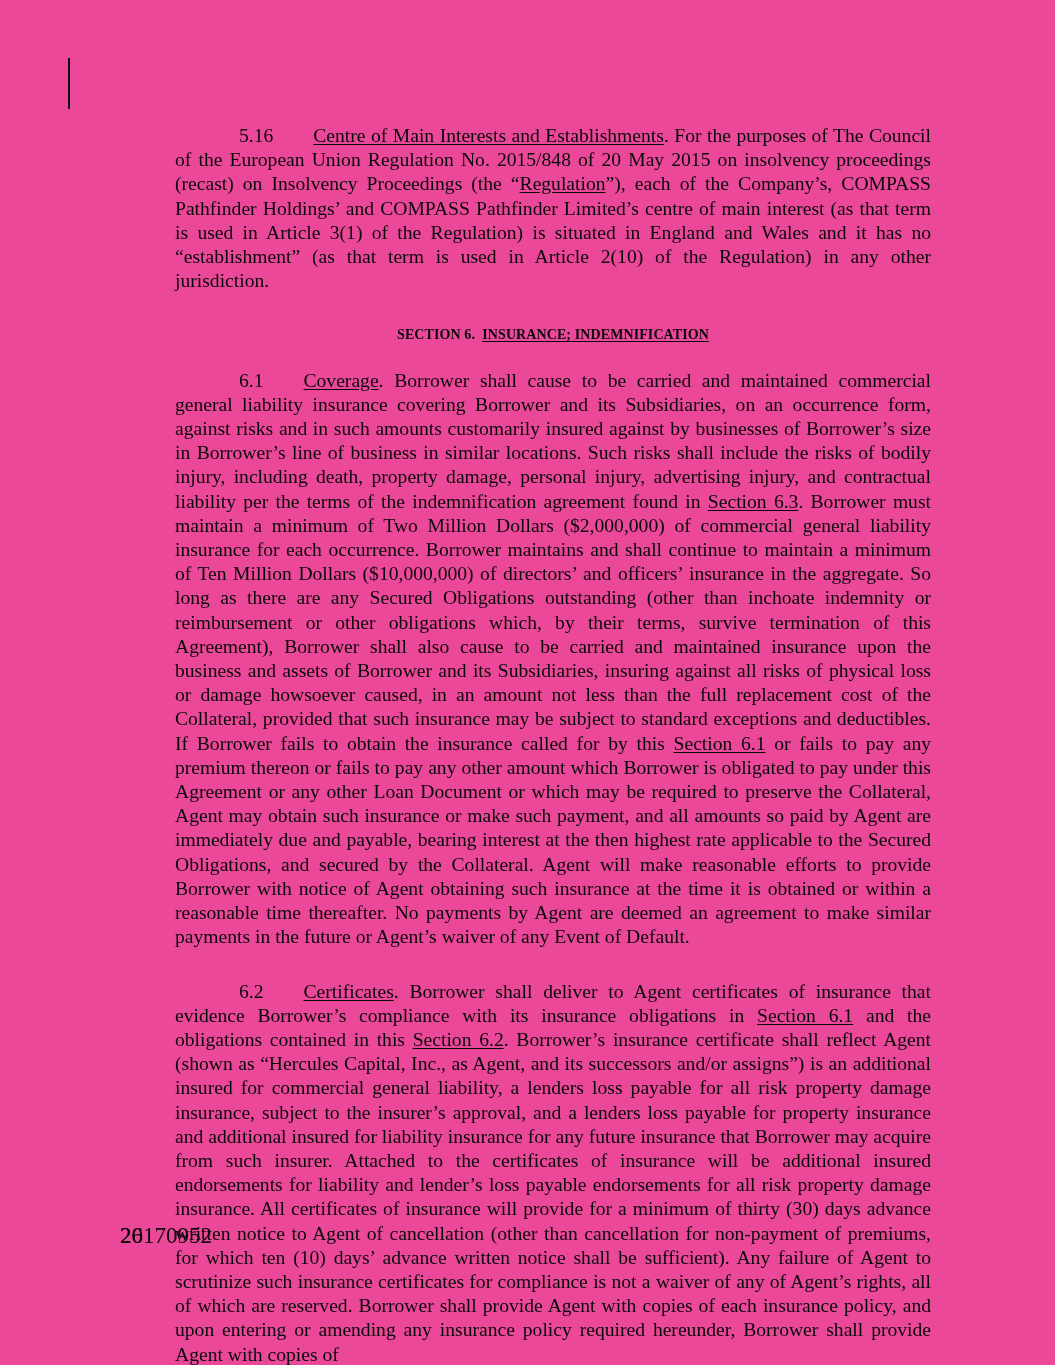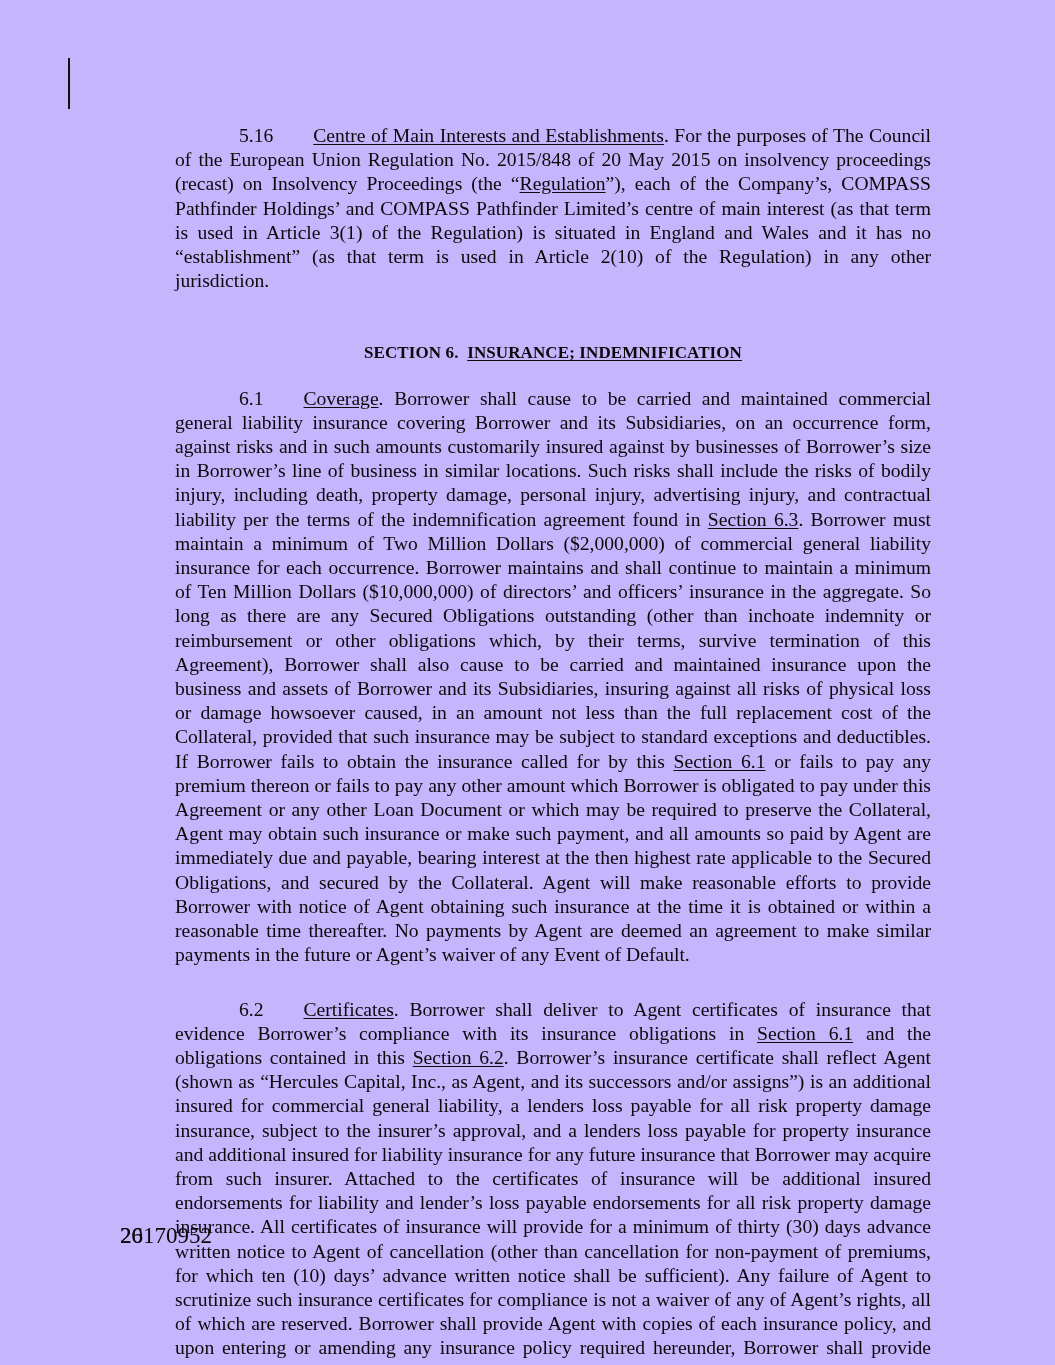--- a/index.html
+++ b/index.html
@@ -9,21 +9,21 @@
     background: #ffffff;
   }
   body {
     font-family: "Liberation Serif", "DejaVu Serif", serif;
     color: #0a0a0a;
   }
   .page {
     position: relative;
     width: 1055px;
     height: 1365px;
-    background: #c4b5fd;
+    background: #ec4899;
     overflow: hidden;
     box-sizing: border-box;
   }
   .change-bar {
     position: absolute;
     left: 68px;
     top: 58px;
     width: 2px;
     height: 51px;
     background: #111111;
@@ -58,25 +58,24 @@
     height: 30px;
   }
   .gap-after-heading {
     height: 21px;
   }
   .gap-between-paras {
     height: 30px;
   }
   .section-heading {
     text-align: center;
-    font-size: 17px;
+    font-size: 14px;
     line-height: 24.2px;
     font-weight: bold;
     letter-spacing: 0.1px;
-    margin-top: 18px;
   }
   .section-heading .heading-underline {
     text-decoration: underline;
     text-underline-offset: 1.5px;
   }
   .footer {
     position: absolute;
     left: 120px;
     top: 1226px;
     font-size: 23px;

